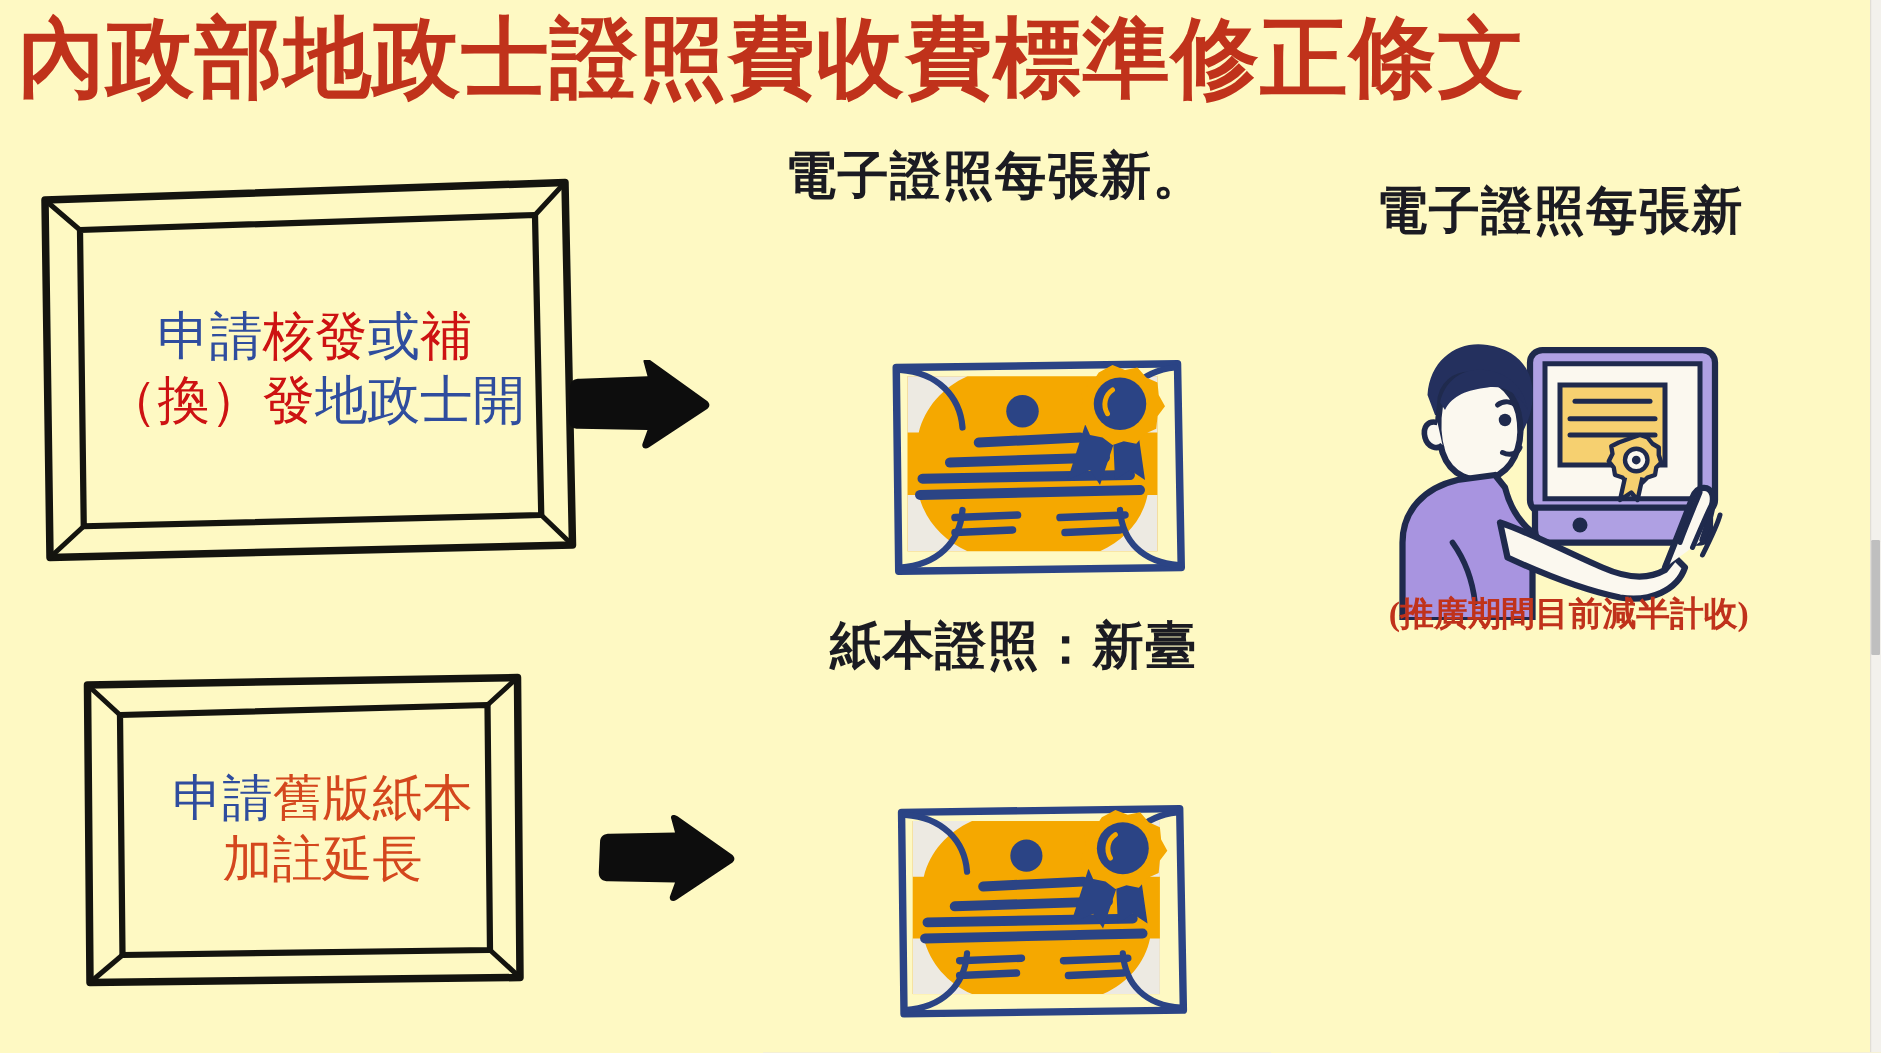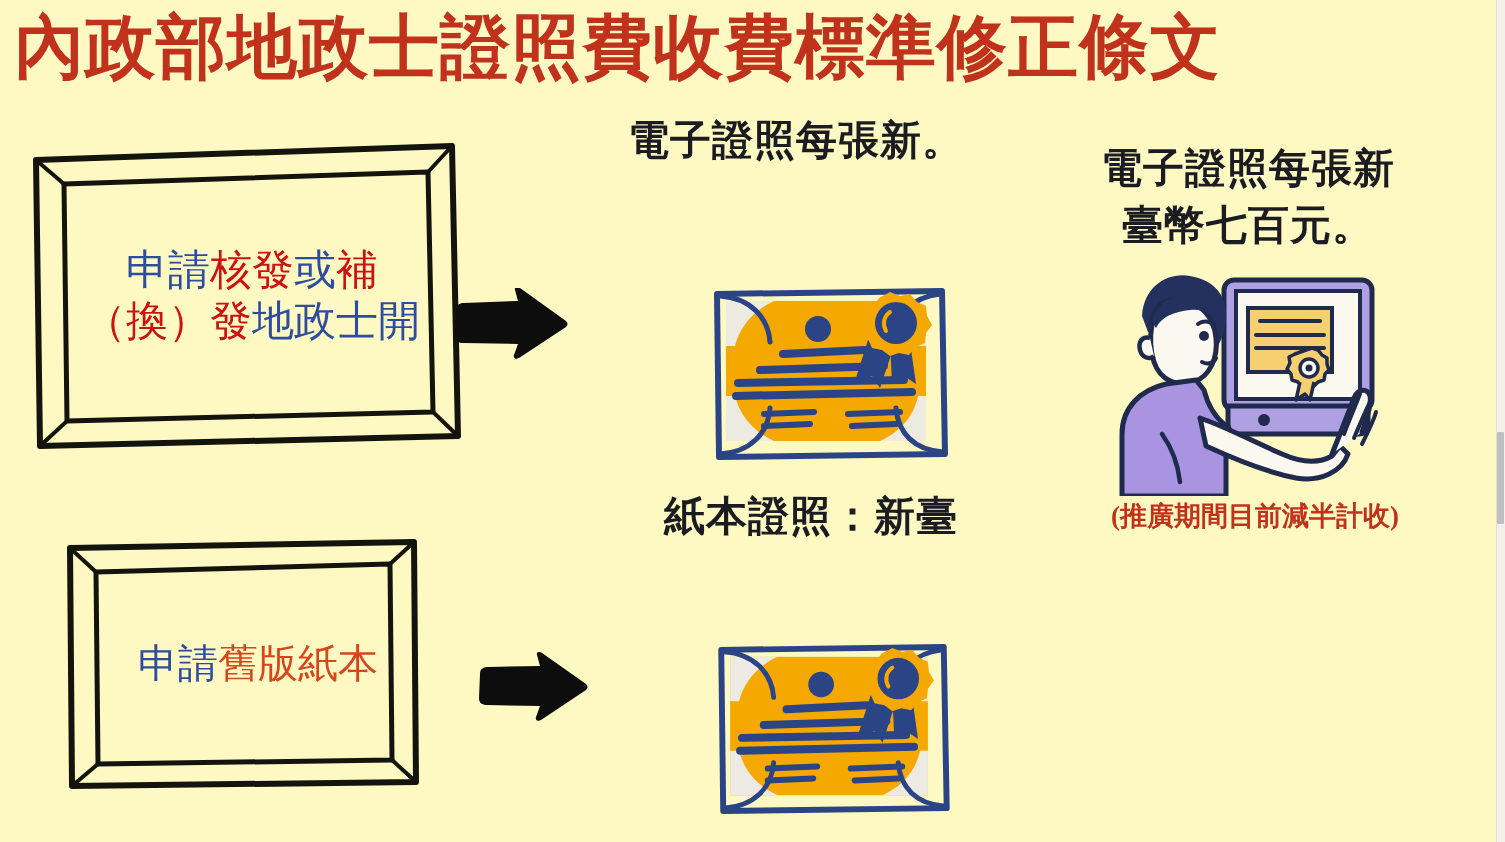--- a/index.html
+++ b/index.html
@@ -87,21 +87,21 @@
   #cap-paper1 { left: 566px; top: 112px; width: 460px; font-size: 41px; }
   #cap-elec   { left: 1048px; top: 112px; width: 400px; font-size: 41px; margin-top: 28px; }
   #cap-paper2 { left: 596px; top: 488px; width: 430px; font-size: 41px; }
 
   .cap .cl { display: block; white-space: nowrap; }
 
   
   #note-elec {
     position: absolute;
     left: 1090px;
-    top: 498px;
+    top: 473px;
     width: 330px;
     text-align: center;
     font-size: 27px;
     font-weight: 700;
     color: #C0321B;
     letter-spacing: 0px;
     white-space: nowrap;
   }
 
   
@@ -169,21 +169,20 @@
       <path d="M4,22 C4,17 7,15 12,15 L66,13 L63,2 C62,-1 65,-2 68,0 L114,33 C116,35 116,37 114,39 L67,70 C64,72 61,70 62,67 L66,56 L11,55 C6,55 3,53 3,48 Z" fill="#0D0D0D"></path>
     </svg>
   </div>
 
   <div class="cap" id="cap-paper1">
     <span class="cl">電子證照每張新。</span>
   </div>
 
   <div class="cap" id="cap-elec">
     <span class="cl">電子證照每張新</span>
-    <span class="cl">臺幣七百元。</span>
   </div>
 
   <div class="cert" id="cert1">
     <svg width="250" height="180" viewBox="0 0 250 180" aria-hidden="true">
 
       <rect x="22" y="17" width="200" height="140" fill="#F5A800"></rect>
 
       <path d="M22,17 L70,17 C50,26 36,42 31,62 L22,62 Z" fill="#EDEAE2"></path>
       <path d="M222,17 L176,17 C196,26 210,42 214,62 L222,62 Z" fill="#EDEAE2"></path>
       <path d="M22,157 L70,157 C50,148 36,132 31,112 L22,112 Z" fill="#EDEAE2"></path>
@@ -270,20 +269,23 @@
       <path d="M6,12 L350,6 L352,246 L8,250 Z" fill="none" stroke="#14140F" stroke-width="6" stroke-linejoin="round" stroke-linecap="round"></path>
       <path d="M32,36 L326,28 L328,224 L34,228 Z" fill="none" stroke="#14140F" stroke-width="5" stroke-linejoin="round" stroke-linecap="round"></path>
       <path d="M6,12 L32,36" fill="none" stroke="#14140F" stroke-width="4" stroke-linecap="round"></path>
       <path d="M350,6 L326,28" fill="none" stroke="#14140F" stroke-width="4" stroke-linecap="round"></path>
       <path d="M352,246 L328,224" fill="none" stroke="#14140F" stroke-width="4" stroke-linecap="round"></path>
       <path d="M8,250 L34,228" fill="none" stroke="#14140F" stroke-width="4" stroke-linecap="round"></path>
     </svg>
     <div class="ftext">
       <div class="ln">
         <span class="t-blue">申請</span><span class="t-orange">舊版紙本</span>
+      </div>
+      <div class="ln">
+        <span class="t-orange">加註延長</span>
       </div>
     </div>
   </div>
 
   <div class="arrow" id="arrow2">
     <svg width="114" height="70" viewBox="0 0 114 70" aria-hidden="true">
       <path d="M4,22 C4,17 7,15 12,15 L64,14 L61,3 C60,0 63,-1 66,1 L110,32 C112,34 112,36 110,38 L65,68 C62,70 59,68 60,65 L64,54 L11,53 C6,53 3,51 3,46 Z" fill="#0D0D0D"></path>
     </svg>
   </div>
 

